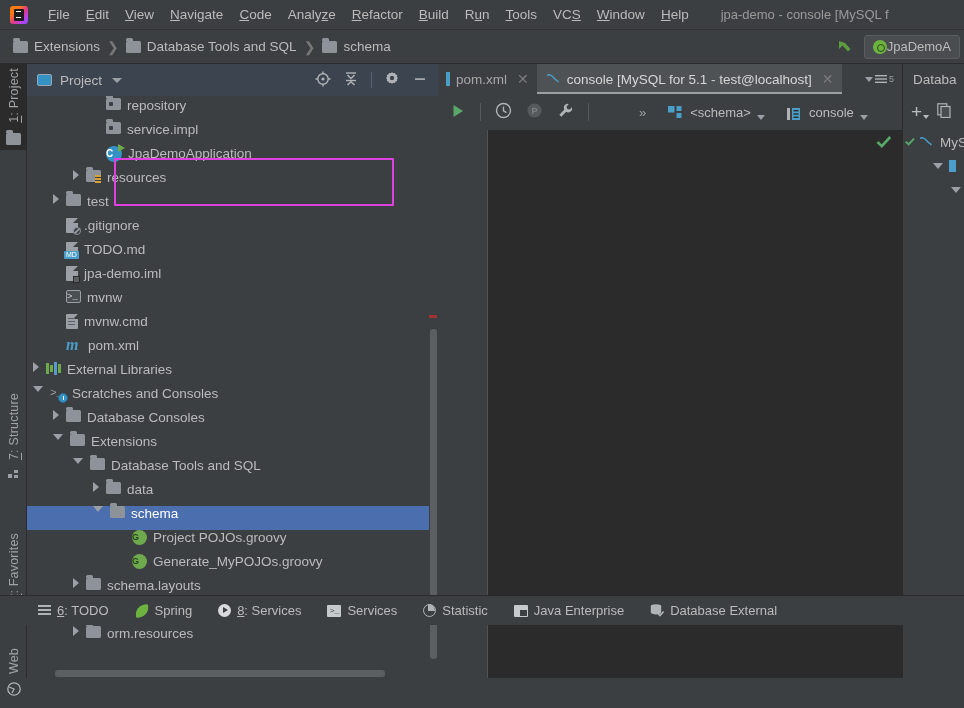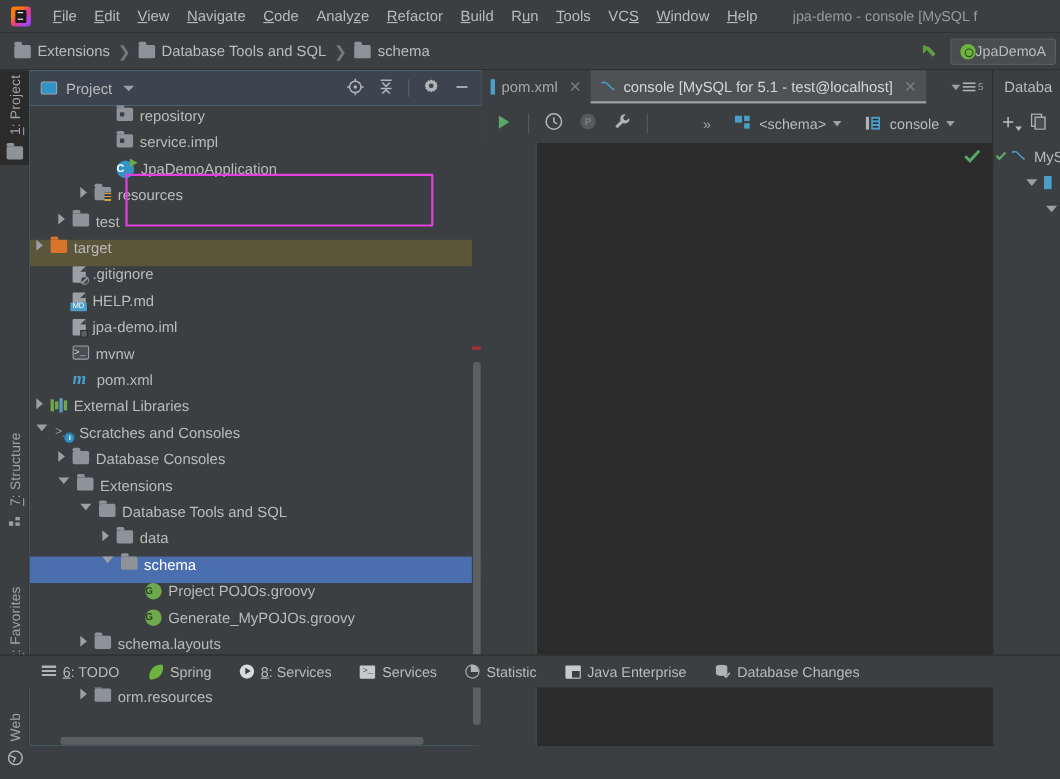--- a/index.html
+++ b/index.html
@@ -96,21 +96,21 @@
     writing-mode: vertical-rl; transform: rotate(180deg);
     font-size: 12.5px; letter-spacing: .2px; white-space: nowrap;
     padding: 4px 0;
   }
   .vlabel u { text-decoration: underline; }
   .strip-ico { margin: 3px 0 5px 0; }
 
   
   .project-win {
     position: absolute; top: 64px; left: 27px; width: 411px; height: 614px;
-    background: #7dd3fc; display: flex; flex-direction: column;
+    background: #f9a8d4; display: flex; flex-direction: column;
   }
   .pw-header {
     height: 32px; background: #3c4450; display: flex; align-items: center;
     padding-left: 10px; flex: none;
   }
   .pw-title { margin-left: 8px; color: #bbbbbb; font-size: 13.5px; }
   .pw-header .screen-ico {
     width: 15px; height: 12px; background: #3592c4; border-radius: 2px;
     border: 1.5px solid #9aa7b0; flex: none;
   }
@@ -275,21 +275,21 @@
   .mysql-ico { width: 16px; height: 14px; flex: none; }
   .tabs-more {
     margin-left: auto; display: flex; align-items: center; gap: 2px;
     padding: 0 8px; color: #9aa0a6; font-size: 12px;
   }
   .etoolbar {
     height: 36px; display: flex; align-items: center; flex: none;
     background: #3c3f41; padding-left: 12px; gap: 14px;
   }
   .tb-sep { width: 1px; height: 18px; background: #565a5c; }
-  .dd { display: flex; align-items: center; gap: 6px; color: #bbbbbb; font-size: 13px; white-space: nowrap; }
+  .dd { display: flex; align-items: flex-end; gap: 6px; color: #bbbbbb; font-size: 13px; white-space: nowrap; }
   .chev {
     width: 0; height: 0; border-left: 4px solid transparent;
     border-right: 4px solid transparent; border-top: 5px solid #9aa0a6;
   }
   .schema-ico { width: 16px; height: 14px; flex: none; }
   .console-ico { width: 16px; height: 12px; flex: none; }
   .editor-body { flex: 1; display: flex; position: relative; background: #2b2b2b; }
   .gutter { width: 50px; background: #3c3f41; border-right: 1px solid #4e5254; flex: none; }
   .code { flex: 1; background: #2b2b2b; position: relative; }
   .check-ok {
@@ -516,60 +516,62 @@
             <span class="folder-ico res-ico" style="flex: 0 0 auto; position: relative; display: inline-flex; align-items: center;"></span>
             <span class="label">resources</span>
           </div>
           <div class="row">
             <span class="ind" style="width: 26px;"></span>
             <span class="twisty"></span>
             <span style="width: 7px; flex: 0 0 auto;"></span>
             <span class="folder-ico" style="flex: 0 0 auto; position: relative; display: inline-flex; align-items: center;"></span>
             <span class="label">test</span>
           </div>
-          <div class="row excluded">
-            <span class="ind" style="width: 6px;"></span>
-            <span class="twisty"></span>
-            <span style="width: 7px; flex: 0 0 auto;"></span>
-            <span class="folder-ico folder-orange" style="flex: 0 0 auto; position: relative; display: inline-flex; align-items: center;"></span>
-            <span class="label">target</span>
-          </div>
           <div class="row">
             <span class="ind" style="width: 26px;"></span>
             <span class="twisty blank"></span>
             <span style="width: 7px; flex: 0 0 auto;"></span>
             <span class="doc-ico" style="flex: 0 0 auto; position: relative; display: inline-flex; align-items: center;">
               <span class="nogo"></span>
             </span>
             <span class="label">.gitignore</span>
           </div>
           <div class="row">
             <span class="ind" style="width: 26px;"></span>
             <span class="twisty blank"></span>
             <span style="width: 7px; flex: 0 0 auto;"></span>
             <span class="doc-ico" style="flex: 0 0 auto; position: relative; display: inline-flex; align-items: center;">
               <span class="badge">MD</span>
             </span>
-            <span class="label">HELP.md</span>
+            <span class="label">TODO.md</span>
           </div>
           <div class="row">
             <span class="ind" style="width: 26px;"></span>
             <span class="twisty blank"></span>
             <span style="width: 7px; flex: 0 0 auto;"></span>
             <span class="doc-ico" style="flex: 0 0 auto; position: relative; display: inline-flex; align-items: center;">
               <span class="iml-sq"></span>
             </span>
             <span class="label">jpa-demo.iml</span>
           </div>
           <div class="row">
             <span class="ind" style="width: 26px;"></span>
             <span class="twisty blank"></span>
             <span style="width: 7px; flex: 0 0 auto;"></span>
             <span class="sh-ico" style="flex: 0 0 auto; position: relative; display: inline-flex; align-items: center;">&gt;_</span>
             <span class="label">mvnw</span>
+          </div>
+          <div class="row">
+            <span class="ind" style="width: 26px;"></span>
+            <span class="twisty blank"></span>
+            <span style="width: 7px; flex: 0 0 auto;"></span>
+            <span class="doc-ico" style="flex: 0 0 auto; position: relative; display: inline-flex; align-items: center;">
+              <span class="doc-lines"></span>
+            </span>
+            <span class="label">mvnw.cmd</span>
           </div>
           <div class="row">
             <span class="ind" style="width: 26px;"></span>
             <span class="twisty blank"></span>
             <span style="width: 7px; flex: 0 0 auto;"></span>
             <span class="m-ico" style="flex: 0 0 auto; position: relative; display: inline-flex; align-items: center;">m</span>
             <span class="label">pom.xml</span>
           </div>
           <div class="row">
             <span class="ind" style="width: 6px;"></span>
@@ -836,17 +838,17 @@
     </div>
     <div class="sb-item">
       <span class="dbc-ico">
         <svg width="14" height="13" viewBox="0 0 14 13">
           <ellipse cx="6" cy="2.2" rx="5.2" ry="1.9" fill="#b0b4b7"></ellipse>
           <path d="M0.8 2.2 V5.4 C0.8 6.5 3.2 7.3 6 7.3 C8.8 7.3 11.2 6.5 11.2 5.4 V2.2" fill="#b0b4b7"></path>
           <path d="M0.8 5.8 V8.6 C0.8 9.7 3.2 10.5 6 10.5 C8.8 10.5 11.2 9.7 11.2 8.6 V5.8" fill="#b0b4b7"></path>
           <path d="M8 9.5 L10 11.5 L13.6 7.6" fill="none" stroke="#b0b4b7" stroke-width="1.6"></path>
         </svg>
       </span>
-      <span>Database Changes</span>
+      <span>Database External</span>
     </div>
   </div>
 
 </div>
 
 </body></html>

